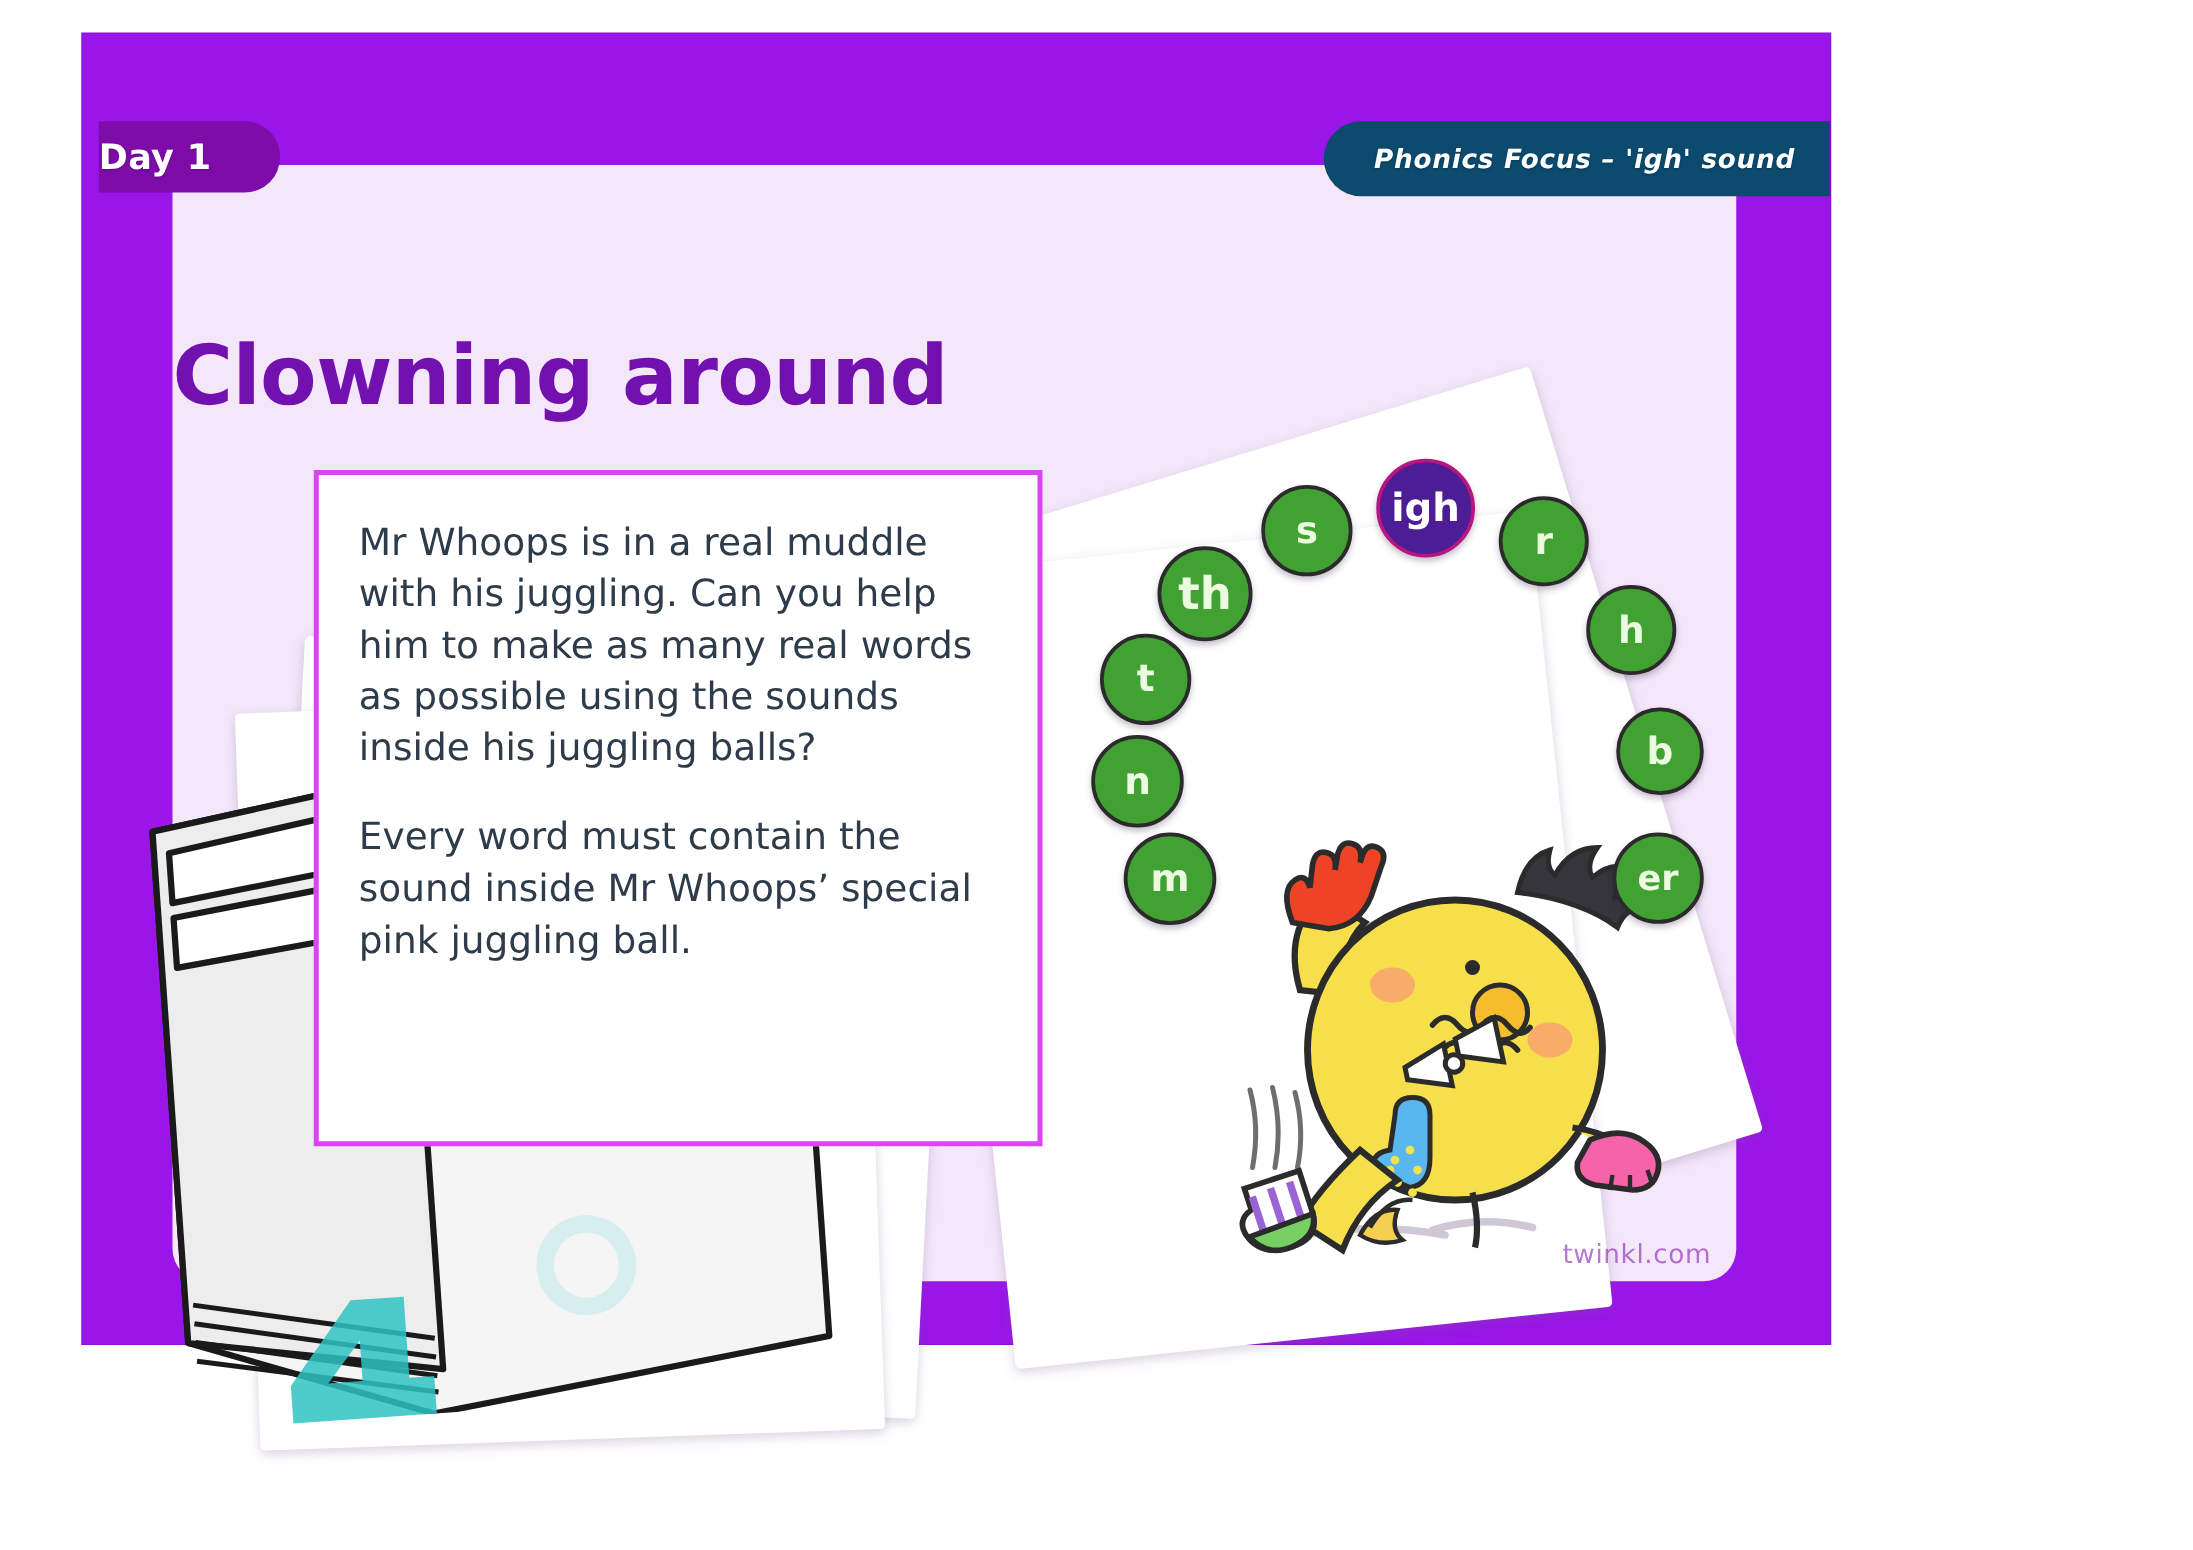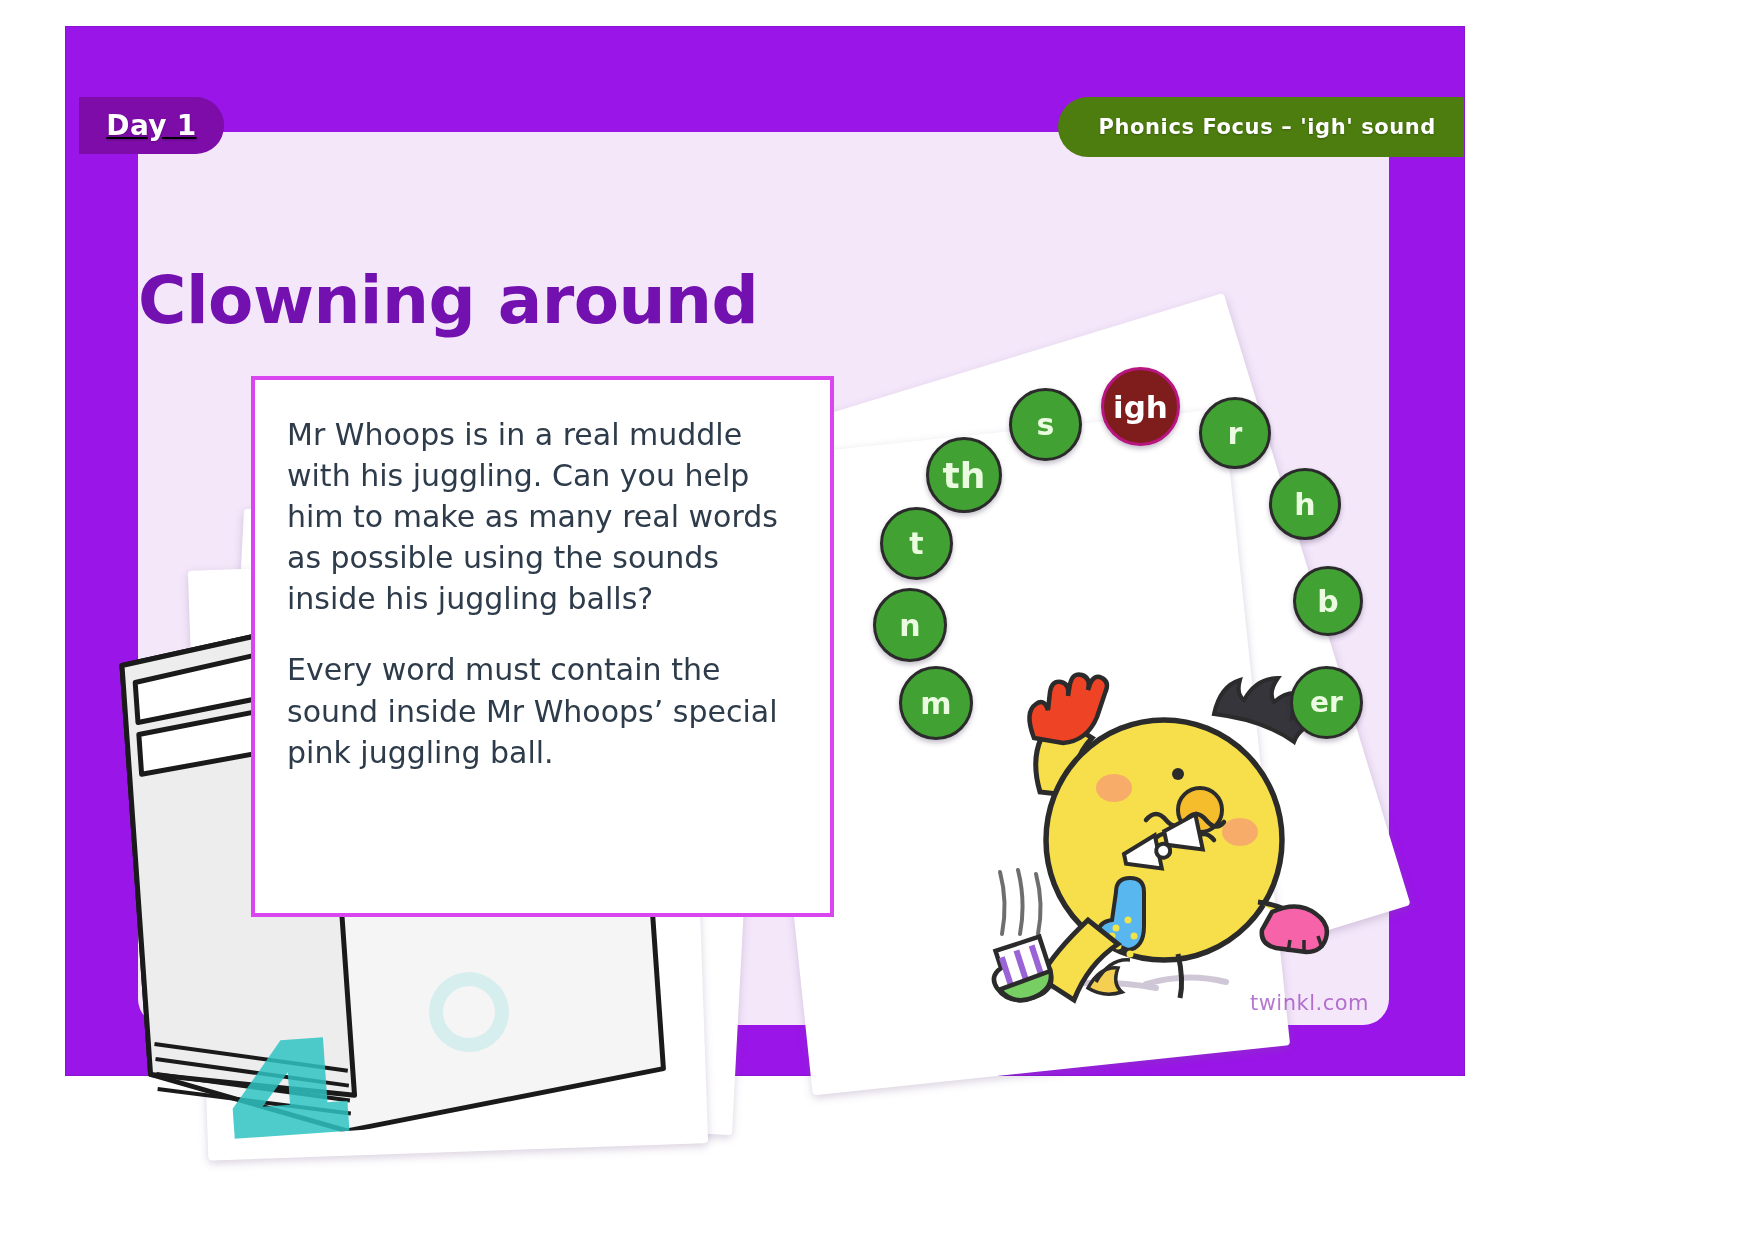--- a/index.html
+++ b/index.html
@@ -30,38 +30,38 @@
     border-radius: 0 0 26px 26px;
   }
 
   
   #day-badge {
     position: absolute;
     left: 13px; top: 70px;
     width: 145px; height: 57px;
     background: #7d0ca8;
     border-radius: 0 28px 28px 0;
-    display: flex; align-items: center; justify-content: center; text-decoration: underline;
+    display: flex; align-items: center; justify-content: flex-start;
   }
   #day-badge .lbl {
     color: #ffffff;
     font-size: 28px;
     font-weight: bold;
     letter-spacing: .3px;
     text-shadow: 0 1px 2px rgba(0,0,0,.25);
   }
 
   #focus-badge {
     position: absolute;
     right: 0px; top: 70px;
     height: 60px;
     padding: 0 28px 0 40px;
-    background: #4d7c0f;
+    background: #0c4a6e;
     border-radius: 30px 0 0 30px;
-    display: flex; align-items: center;
+    display: flex; align-items: center; font-style: italic;
   }
   #focus-badge .lbl {
     color: #ffffff;
     font-size: 21px;
     font-weight: bold;
     letter-spacing: .6px;
     white-space: nowrap;
     text-shadow: 0 1px 2px rgba(0,0,0,.25);
   }
 
@@ -141,21 +141,21 @@
     font-weight: bold;
     font-family: "DejaVu Sans", sans-serif;
     box-shadow: 0 3px 5px rgba(60,40,80,.30);
     box-sizing: border-box;
   }
   .ball.green {
     background: #41a233;
     border: 3px solid #2b2b2b;
   }
   .ball.pink {
-    background: #7f1d1d;
+    background: #4c1d95;
     border: 3px solid #b81580;
     color: #ffffff;
   }
 
   
   #clown { position: absolute; left: 790px; top: 470px; width: 420px; height: 420px; }
 
   
   #watermark {
     position: absolute;

